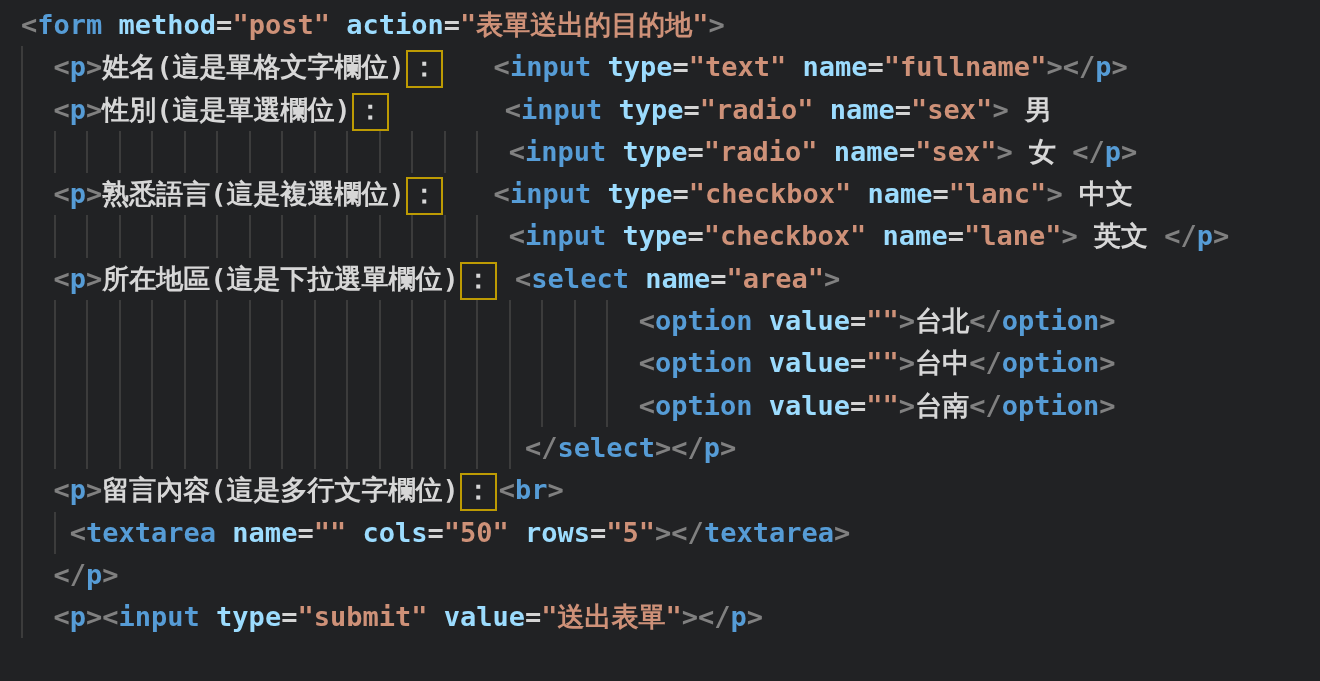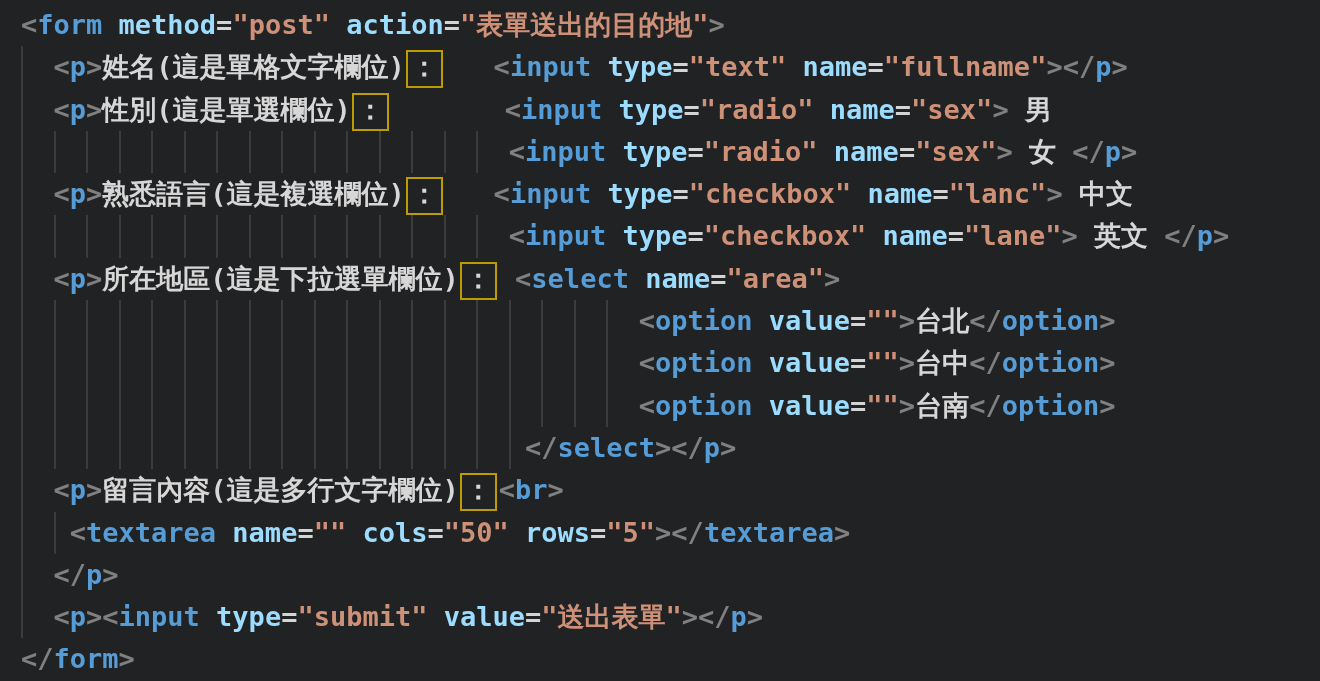--- a/index.html
+++ b/index.html
@@ -59,14 +59,13 @@
     <div class="line"><span class="ind">                              </span><span class="tok tok-b" style="color: rgb(128, 128, 128);">&lt;</span><span class="tok tok-t" style="color: rgb(86, 156, 214);">input</span><span class="tok tok-x" style="color: rgb(215, 215, 215);"> </span><span class="tok tok-a" style="color: rgb(156, 220, 254);">type</span><span class="tok tok-e" style="color: rgb(212, 212, 212);">=</span><span class="tok tok-s" style="color: rgb(206, 145, 120);">"checkbox"</span><span class="tok tok-x" style="color: rgb(215, 215, 215);"> </span><span class="tok tok-a" style="color: rgb(156, 220, 254);">name</span><span class="tok tok-e" style="color: rgb(212, 212, 212);">=</span><span class="tok tok-s" style="color: rgb(206, 145, 120);">"lane"</span><span class="tok tok-b" style="color: rgb(128, 128, 128);">&gt;</span><span class="tok tok-x" style="color: rgb(215, 215, 215);"> 英文 </span><span class="tok tok-b" style="color: rgb(128, 128, 128);">&lt;/</span><span class="tok tok-t" style="color: rgb(86, 156, 214);">p</span><span class="tok tok-b" style="color: rgb(128, 128, 128);">&gt;</span></div>
     <div class="line"><span class="ind">  </span><span class="tok tok-b" style="color: rgb(128, 128, 128);">&lt;</span><span class="tok tok-t" style="color: rgb(86, 156, 214);">p</span><span class="tok tok-b" style="color: rgb(128, 128, 128);">&gt;</span><span class="tok tok-x" style="color: rgb(215, 215, 215);">所在地區(這是下拉選單欄位)</span><span class="tok tok-k" style="color: rgb(215, 215, 215); border: 2px solid rgb(189, 155, 3);">：</span><span class="tok tok-x" style="color: rgb(215, 215, 215);"> </span><span class="tok tok-b" style="color: rgb(128, 128, 128);">&lt;</span><span class="tok tok-t" style="color: rgb(86, 156, 214);">select</span><span class="tok tok-x" style="color: rgb(215, 215, 215);"> </span><span class="tok tok-a" style="color: rgb(156, 220, 254);">name</span><span class="tok tok-e" style="color: rgb(212, 212, 212);">=</span><span class="tok tok-s" style="color: rgb(206, 145, 120);">"area"</span><span class="tok tok-b" style="color: rgb(128, 128, 128);">&gt;</span></div>
     <div class="line"><span class="ind">                                      </span><span class="tok tok-b" style="color: rgb(128, 128, 128);">&lt;</span><span class="tok tok-t" style="color: rgb(86, 156, 214);">option</span><span class="tok tok-x" style="color: rgb(215, 215, 215);"> </span><span class="tok tok-a" style="color: rgb(156, 220, 254);">value</span><span class="tok tok-e" style="color: rgb(212, 212, 212);">=</span><span class="tok tok-s" style="color: rgb(206, 145, 120);">""</span><span class="tok tok-b" style="color: rgb(128, 128, 128);">&gt;</span><span class="tok tok-x" style="color: rgb(215, 215, 215);">台北</span><span class="tok tok-b" style="color: rgb(128, 128, 128);">&lt;/</span><span class="tok tok-t" style="color: rgb(86, 156, 214);">option</span><span class="tok tok-b" style="color: rgb(128, 128, 128);">&gt;</span></div>
     <div class="line"><span class="ind">                                      </span><span class="tok tok-b" style="color: rgb(128, 128, 128);">&lt;</span><span class="tok tok-t" style="color: rgb(86, 156, 214);">option</span><span class="tok tok-x" style="color: rgb(215, 215, 215);"> </span><span class="tok tok-a" style="color: rgb(156, 220, 254);">value</span><span class="tok tok-e" style="color: rgb(212, 212, 212);">=</span><span class="tok tok-s" style="color: rgb(206, 145, 120);">""</span><span class="tok tok-b" style="color: rgb(128, 128, 128);">&gt;</span><span class="tok tok-x" style="color: rgb(215, 215, 215);">台中</span><span class="tok tok-b" style="color: rgb(128, 128, 128);">&lt;/</span><span class="tok tok-t" style="color: rgb(86, 156, 214);">option</span><span class="tok tok-b" style="color: rgb(128, 128, 128);">&gt;</span></div>
     <div class="line"><span class="ind">                                      </span><span class="tok tok-b" style="color: rgb(128, 128, 128);">&lt;</span><span class="tok tok-t" style="color: rgb(86, 156, 214);">option</span><span class="tok tok-x" style="color: rgb(215, 215, 215);"> </span><span class="tok tok-a" style="color: rgb(156, 220, 254);">value</span><span class="tok tok-e" style="color: rgb(212, 212, 212);">=</span><span class="tok tok-s" style="color: rgb(206, 145, 120);">""</span><span class="tok tok-b" style="color: rgb(128, 128, 128);">&gt;</span><span class="tok tok-x" style="color: rgb(215, 215, 215);">台南</span><span class="tok tok-b" style="color: rgb(128, 128, 128);">&lt;/</span><span class="tok tok-t" style="color: rgb(86, 156, 214);">option</span><span class="tok tok-b" style="color: rgb(128, 128, 128);">&gt;</span></div>
     <div class="line"><span class="ind">                               </span><span class="tok tok-b" style="color: rgb(128, 128, 128);">&lt;/</span><span class="tok tok-t" style="color: rgb(86, 156, 214);">select</span><span class="tok tok-b" style="color: rgb(128, 128, 128);">&gt;&lt;/</span><span class="tok tok-t" style="color: rgb(86, 156, 214);">p</span><span class="tok tok-b" style="color: rgb(128, 128, 128);">&gt;</span></div>
     <div class="line"><span class="ind">  </span><span class="tok tok-b" style="color: rgb(128, 128, 128);">&lt;</span><span class="tok tok-t" style="color: rgb(86, 156, 214);">p</span><span class="tok tok-b" style="color: rgb(128, 128, 128);">&gt;</span><span class="tok tok-x" style="color: rgb(215, 215, 215);">留言內容(這是多行文字欄位)</span><span class="tok tok-k" style="color: rgb(215, 215, 215); border: 2px solid rgb(189, 155, 3);">：</span><span class="tok tok-b" style="color: rgb(128, 128, 128);">&lt;</span><span class="tok tok-t" style="color: rgb(86, 156, 214);">br</span><span class="tok tok-b" style="color: rgb(128, 128, 128);">&gt;</span></div>
     <div class="line"><span class="ind">   </span><span class="tok tok-b" style="color: rgb(128, 128, 128);">&lt;</span><span class="tok tok-t" style="color: rgb(86, 156, 214);">textarea</span><span class="tok tok-x" style="color: rgb(215, 215, 215);"> </span><span class="tok tok-a" style="color: rgb(156, 220, 254);">name</span><span class="tok tok-e" style="color: rgb(212, 212, 212);">=</span><span class="tok tok-s" style="color: rgb(206, 145, 120);">""</span><span class="tok tok-x" style="color: rgb(215, 215, 215);"> </span><span class="tok tok-a" style="color: rgb(156, 220, 254);">cols</span><span class="tok tok-e" style="color: rgb(212, 212, 212);">=</span><span class="tok tok-s" style="color: rgb(206, 145, 120);">"50"</span><span class="tok tok-x" style="color: rgb(215, 215, 215);"> </span><span class="tok tok-a" style="color: rgb(156, 220, 254);">rows</span><span class="tok tok-e" style="color: rgb(212, 212, 212);">=</span><span class="tok tok-s" style="color: rgb(206, 145, 120);">"5"</span><span class="tok tok-b" style="color: rgb(128, 128, 128);">&gt;&lt;/</span><span class="tok tok-t" style="color: rgb(86, 156, 214);">textarea</span><span class="tok tok-b" style="color: rgb(128, 128, 128);">&gt;</span></div>
     <div class="line"><span class="ind">  </span><span class="tok tok-b" style="color: rgb(128, 128, 128);">&lt;/</span><span class="tok tok-t" style="color: rgb(86, 156, 214);">p</span><span class="tok tok-b" style="color: rgb(128, 128, 128);">&gt;</span></div>
     <div class="line"><span class="ind">  </span><span class="tok tok-b" style="color: rgb(128, 128, 128);">&lt;</span><span class="tok tok-t" style="color: rgb(86, 156, 214);">p</span><span class="tok tok-b" style="color: rgb(128, 128, 128);">&gt;&lt;</span><span class="tok tok-t" style="color: rgb(86, 156, 214);">input</span><span class="tok tok-x" style="color: rgb(215, 215, 215);"> </span><span class="tok tok-a" style="color: rgb(156, 220, 254);">type</span><span class="tok tok-e" style="color: rgb(212, 212, 212);">=</span><span class="tok tok-s" style="color: rgb(206, 145, 120);">"submit"</span><span class="tok tok-x" style="color: rgb(215, 215, 215);"> </span><span class="tok tok-a" style="color: rgb(156, 220, 254);">value</span><span class="tok tok-e" style="color: rgb(212, 212, 212);">=</span><span class="tok tok-s" style="color: rgb(206, 145, 120);">"送出表單"</span><span class="tok tok-b" style="color: rgb(128, 128, 128);">&gt;&lt;/</span><span class="tok tok-t" style="color: rgb(86, 156, 214);">p</span><span class="tok tok-b" style="color: rgb(128, 128, 128);">&gt;</span></div>
-    <div class="line"><span class="tok tok-b" style="color: rgb(128, 128, 128);">&lt;/</span><span class="tok tok-t" style="color: rgb(86, 156, 214);">form</span><span class="tok tok-b" style="color: rgb(128, 128, 128);">&gt;</span></div>
   </div>
 
 </body></html>

